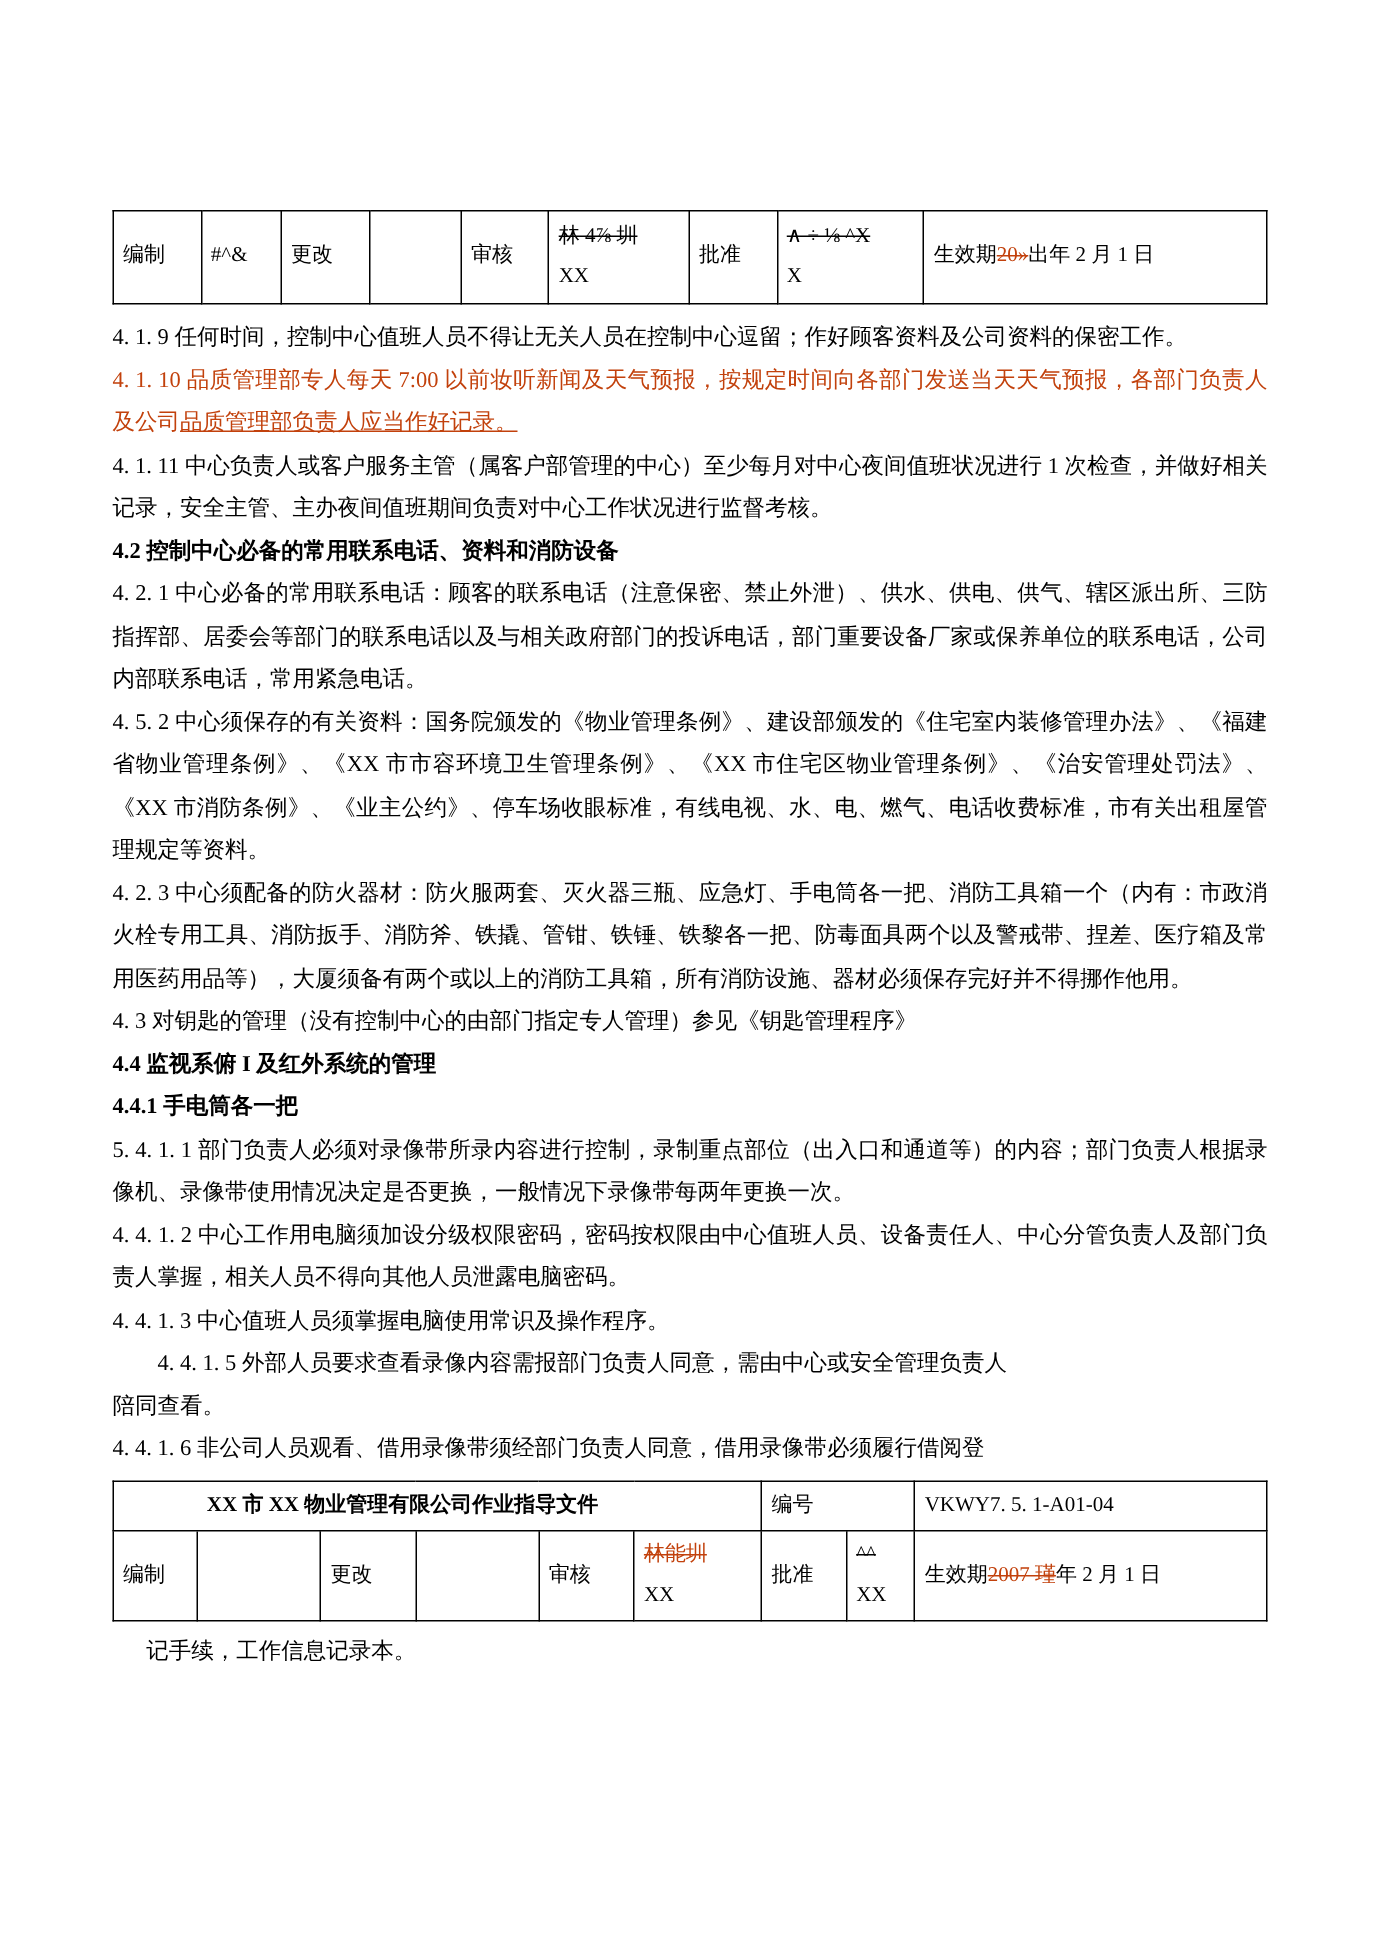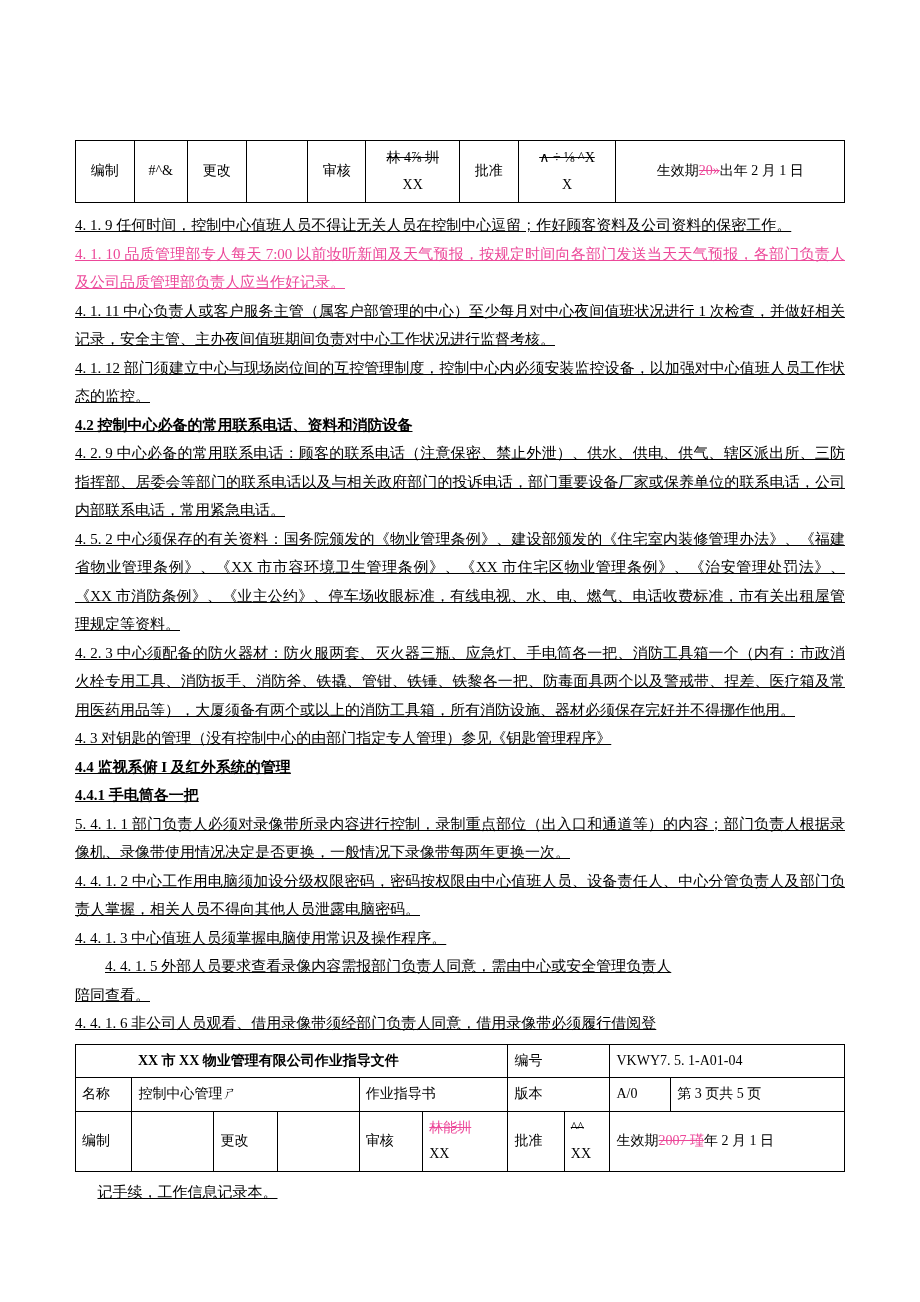--- a/index.html
+++ b/index.html
@@ -19,51 +19,50 @@
       border-collapse: collapse;
       width: 100%;
       margin-top: 120px;
       margin-bottom: 8px;
     }
     table.header-table td {
       border: 1px solid #000;
       padding: 4px 6px;
       vertical-align: middle;
       font-size: 14px;
-      text-align: center;
+      text-align: left;
     }
     table.footer-table {
       border-collapse: collapse;
       width: 100%;
       margin-top: 6px;
       margin-bottom: 6px;
     }
     table.footer-table td {
       border: 1px solid #000;
       padding: 3px 6px;
       vertical-align: middle;
       font-size: 14px;
       text-align: left;
     }
     .strike {
       text-decoration: line-through;
     }
     .red {
-      color: #ec4899;
+      color: #c2410c;
     }
     .bold {
       font-weight: bold;
     }
     .underline {
       text-decoration: underline;
     }
     p {
       margin: 0;
       text-align: justify;
-      text-decoration: underline;
     }
     .indent {
       text-indent: 1.5em;
     }
     .indent2 {
       text-indent: 2em;
     }
     .center {
       text-align: center;
     }
@@ -96,25 +95,24 @@
     </tr>
   </tbody>
     </table>
 
   <p>4. 1. 9 任何时间，控制中心值班人员不得让无关人员在控制中心逗留；作好顾客资料及公司资料的保密工作。</p>
 
   <p class="red">4. 1. 10 品质管理部专人每天 7:00 以前妆听新闻及天气预报，按规定时间向各部门发送当天天气预报，各部门负责人及公司<span class="underline">品质管理部负责人应当作好记录。</span></p>
 
   <p>4. 1. 11 中心负责人或客户服务主管（属客户部管理的中心）至少每月对中心夜间值班状况进行 1 次检查，并做好相关记录，安全主管、主办夜间值班期间负责对中心工作状况进行监督考核。</p>
 
-  <p><span class="underline">4. 1. 12 部门须建立中心与现场岗位间的互控管理制度，控制中心内必须安装监控设备，</span><span>以加强对中心值班人员工作状态的监控。</span></p>
 
   <p class="bold">4.2 控制中心必备的常用联系电话、资料和消防设备</p>
 
-  <p>4. 2. 9 中心必备的常用联系电话：顾客的联系电话（注意保密、禁止外泄）、供水、供电、供气、辖区派出所、三防指挥部、居委会等部门的联系电话以及与相关政府部门的投诉电话，部门重要设备厂家或保养单位的联系电话，公司内部联系电话，常用紧急电话。</p>
+  <p>4. 2. 1 中心必备的常用联系电话：顾客的联系电话（注意保密、禁止外泄）、供水、供电、供气、辖区派出所、三防指挥部、居委会等部门的联系电话以及与相关政府部门的投诉电话，部门重要设备厂家或保养单位的联系电话，公司内部联系电话，常用紧急电话。</p>
 
   <p>4. 5. 2 中心须保存的有关资料：国务院颁发的《物业管理条例》、建设部颁发的《住宅室内装修管理办法》、《福建省物业管理条例》、《XX 市市容环境卫生管理条例》、《XX 市住宅区物业管理条例》、《治安管理处罚法》、《XX 市消防条例》、《业主公约》、停车场收眼标准，有线电视、水、电、燃气、电话收费标准，市有关出租屋管理规定等资料。</p>
 
   <p>4. 2. 3 中心须配备的防火器材：防火服两套、灭火器三瓶、应急灯、手电筒各一把、消防工具箱一个（内有：市政消火栓专用工具、消防扳手、消防斧、铁撬、管钳、铁锤、铁黎各一把、防毒面具两个以及警戒带、捏差、医疗箱及常用医药用品等），大厦须备有两个或以上的消防工具箱，所有消防设施、器材必须保存完好并不得挪作他用。</p>
 
   <p>4. 3 对钥匙的管理（没有控制中心的由部门指定专人管理）参见《钥匙管理程序》</p>
 
   <p class="bold">4.4 监视系俯 I 及红外系统的管理</p>
 
   <p class="bold">4.4.1 手电筒各一把</p>
@@ -133,28 +131,20 @@
 
   <table class="footer-table">
     <tbody>
         <tr>
       <td style="border-right:none;"></td>
       <td colspan="5" class="bold" style="border-left:none;margin-top:16px;">XX 市 XX 物业管理有限公司作业指导文件</td>
       <td colspan="2" class="center">编号</td>
       <td colspan="2" class="center">VKWY7. 5. 1-A01-04</td>
     </tr>
     <tr>
-      <td class="center">名称</td>
-      <td colspan="3" class="center">控制中心管理ㄕ</td>
-      <td colspan="2">作业指导书</td>
-      <td colspan="2" class="center">版本</td>
-      <td class="center">A/0</td>
-      <td class="center">第 3 页共 5 页</td>
-    </tr>
-    <tr>
       <td class="center">编制</td>
       <td style="min-width:40px;"></td>
       <td class="center">更改</td>
       <td style="min-width:40px;"></td>
       <td>审核</td>
       <td class="center">
         <span class="strike red">林能圳</span><br>
         <span>XX</span>
       </td>
       <td>批准</td>

